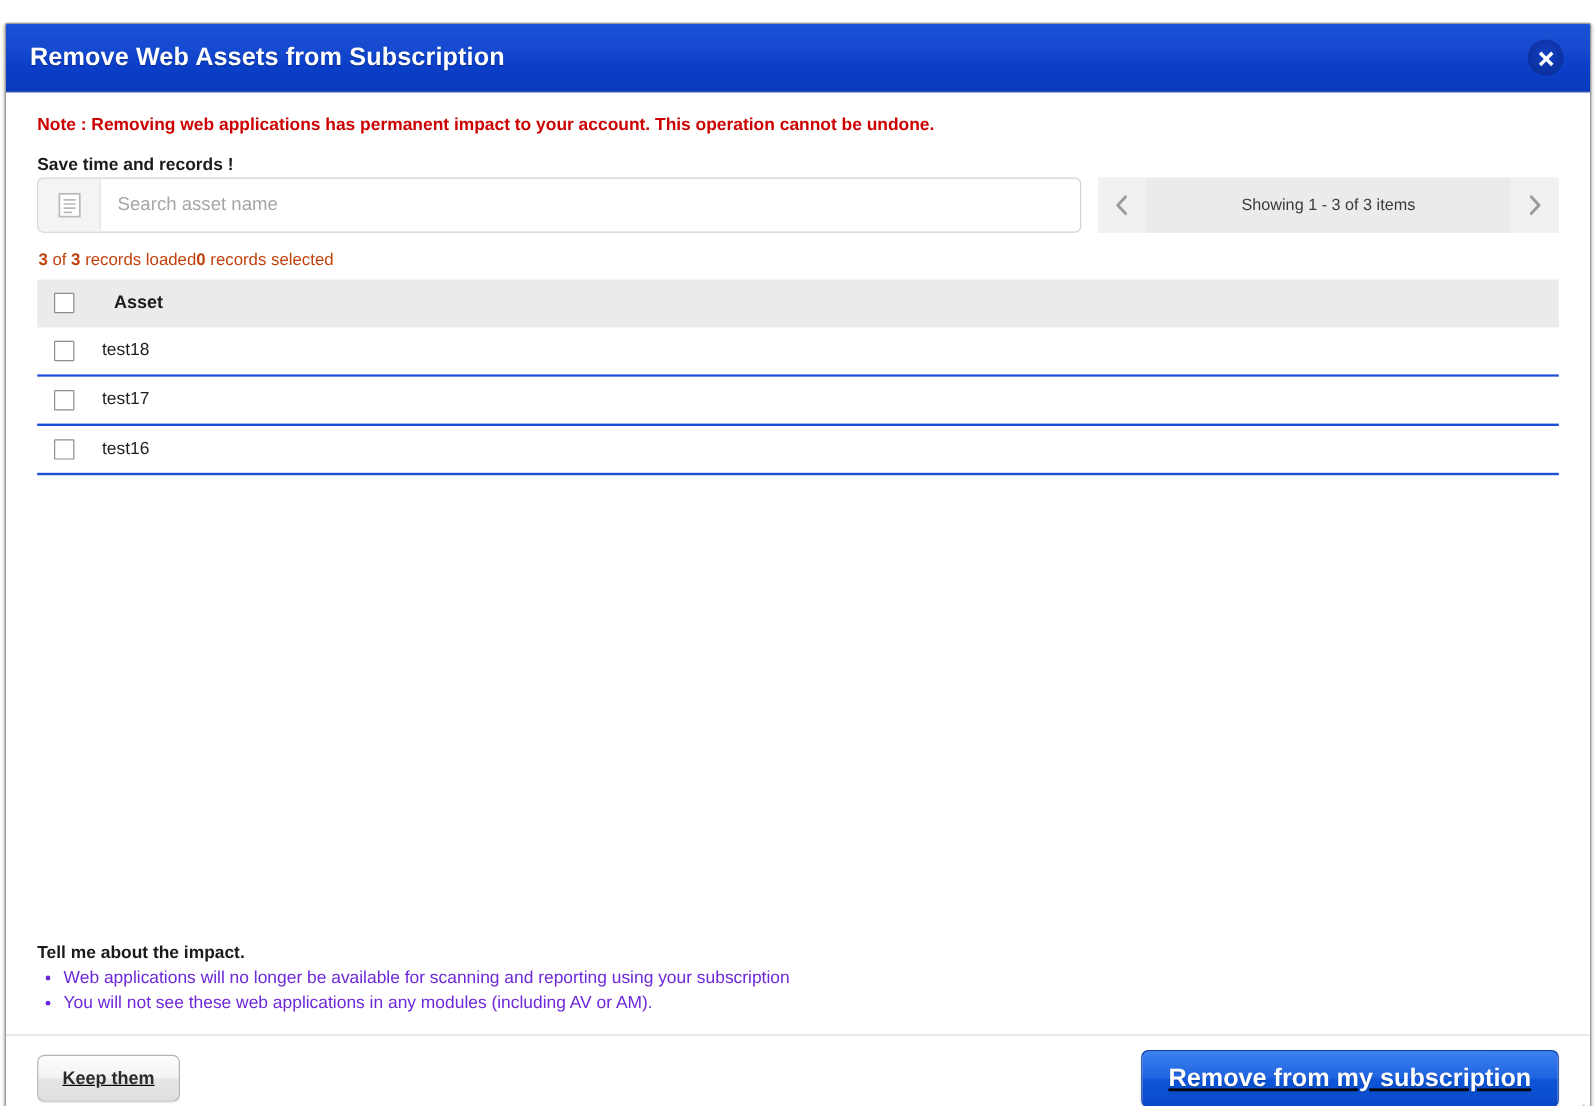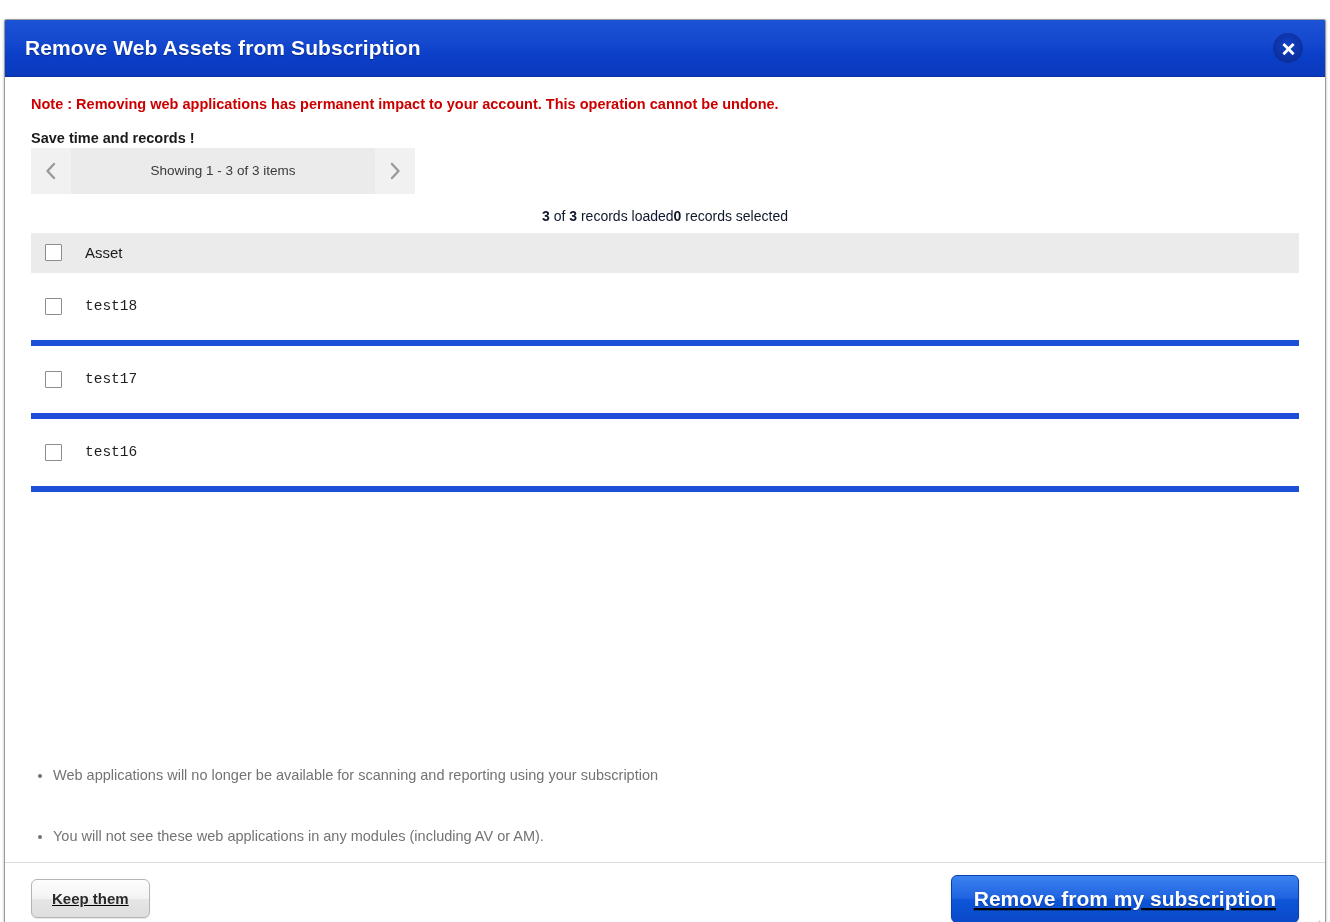--- a/index.html
+++ b/index.html
@@ -163,51 +163,51 @@
     color: #3a3a3a;
     background: #ebebeb;
     height: 46px;
     line-height: 46px;
     white-space: nowrap;
   }
 
   
   .counts {
     display: flex;
-    justify-content: center;
+    justify-content: flex-start;
     align-items: baseline;
     font-size: 14px;
-    color: #0f172a;
+    color: #c2410c;
     margin-bottom: 9px;
     padding: 0 1px;
   }
   .counts b { font-weight: bold; }
 
   
   .table { width: 100%; }
   .t-head {
     display: flex;
     align-items: center;
     height: 40px;
     background: #ebebeb;
     padding-left: 14px;
   }
   .t-head .cell-label {
     font-size: 15px;
-    font-weight: normal;
+    font-weight: bold;
     color: #1a1a1a;
+    margin-left: 10px;
   }
   .t-row {
     display: flex;
     align-items: center;
-    height: 73px;
-    border-bottom: 6px solid #1d4ed8;
+    height: 41px;
+    border-bottom: 2px solid #1d4ed8;
     padding-left: 14px;
     background: #ffffff;
-    font-family: Liberation Mono, monospace;
   }
   .t-row:first-of-type { border-top: 0; }
   .t-row .cell-label {
     font-size: 14.5px;
     color: #1f1f1f;
   }
   .cbx {
     width: 17px;
     height: 17px;
     border: 1px solid #8d8d8d;
@@ -231,23 +231,22 @@
     color: #1a1a1a;
     margin: 0 0 3px 0;
   }
   .impact-list {
     margin: 0;
     padding-left: 22px;
     list-style: disc;
   }
   .impact-list li {
     font-size: 14.5px;
-    color: #737373;
+    color: #6d28d9;
     line-height: 1.5;
-    margin-top: 40px;
   }
 
   
   .footer {
     flex: 0 0 auto;
     border-top: 1px solid #dcdcdc;
     height: 72px;
     display: flex;
     align-items: center;
     justify-content: space-between;
@@ -304,20 +303,32 @@
       </div>
     </div>
 
     <div class="body">
 
       <div class="note">Note : Removing web applications has permanent impact to your account. This operation cannot be undone.</div>
 
       <div class="save-head">Save time and records !</div>
 
       <div class="toolrow">
+        <div class="search-wrap">
+          <div class="search-icon-box">
+            <svg width="22" height="24" viewBox="0 0 22 24" aria-hidden="true">
+              <rect x="2.5" y="2.5" width="17" height="19" fill="#ffffff" stroke="#b9b9b9" stroke-width="1.4"></rect>
+              <line x1="6" y1="7.5" x2="16" y2="7.5" stroke="#b9b9b9" stroke-width="1.4"></line>
+              <line x1="6" y1="11" x2="16" y2="11" stroke="#b9b9b9" stroke-width="1.4"></line>
+              <line x1="6" y1="14.5" x2="16" y2="14.5" stroke="#b9b9b9" stroke-width="1.4"></line>
+              <line x1="6" y1="18" x2="13" y2="18" stroke="#b9b9b9" stroke-width="1.4"></line>
+            </svg>
+          </div>
+          <input class="search-input" type="text" placeholder="Search asset name" style="">
+        </div>
 
         <div class="pager">
           <div class="pager-arrow">
             <svg width="14" height="20" viewBox="0 0 14 20" aria-hidden="true">
               <polyline points="10,3 3.5,10 10,17" fill="none" stroke="#9a9a9a" stroke-width="2.4" stroke-linecap="round" stroke-linejoin="round"></polyline>
             </svg>
           </div>
           <div class="pager-label">Showing 1 - 3 of 3 items</div>
           <div class="pager-arrow">
             <svg width="14" height="20" viewBox="0 0 14 20" aria-hidden="true">
@@ -353,20 +364,21 @@
             <div class="t-row">
               <div class="cbx"></div>
               <div class="cell-label">test16</div>
             </div>
           </div>
       </div>
 
       <div class="table-fill"></div>
 
       <div class="impact">
+        <div class="impact-head">Tell me about the impact.</div>
         <ul class="impact-list" id="impact-host">
             <li>Web applications will no longer be available for scanning and reporting using your subscription</li>
             <li>You will not see these web applications in any modules (including AV or AM).</li>
           </ul>
       </div>
     </div>
 
     <div class="footer">
       <button class="btn btn-secondary">Keep them</button>
       <button class="btn btn-primary">Remove from my subscription</button>

